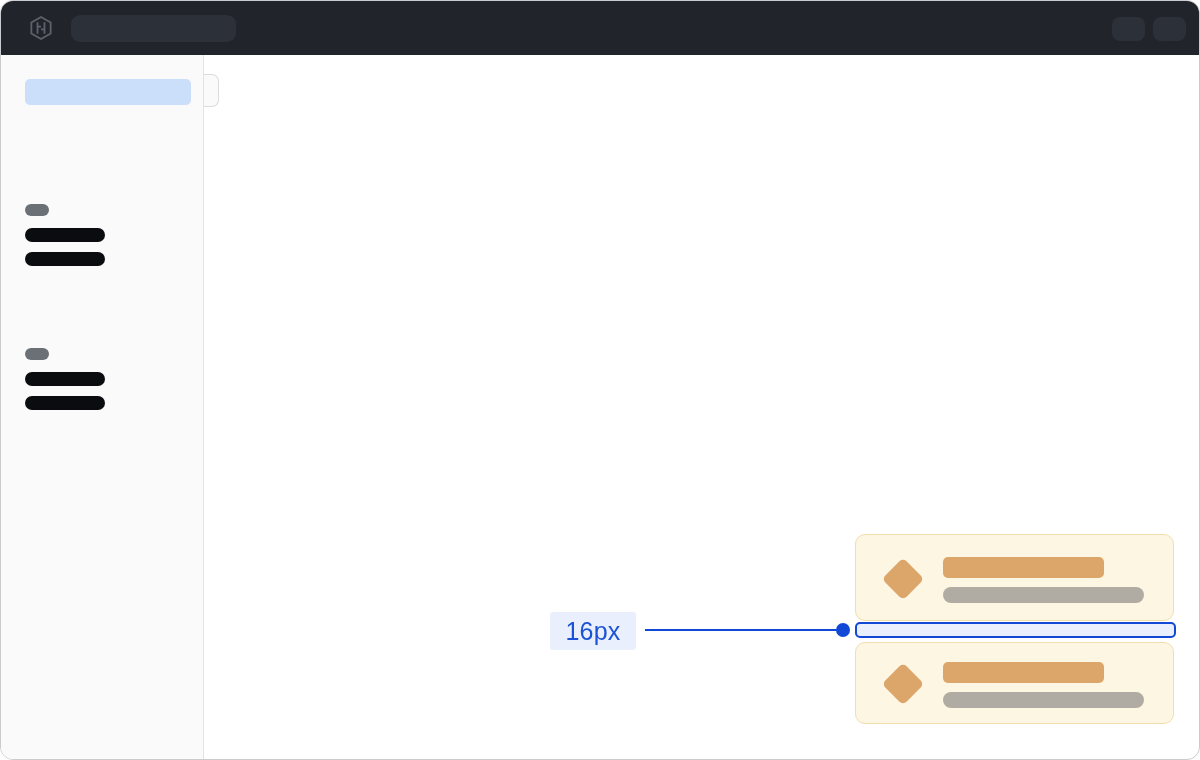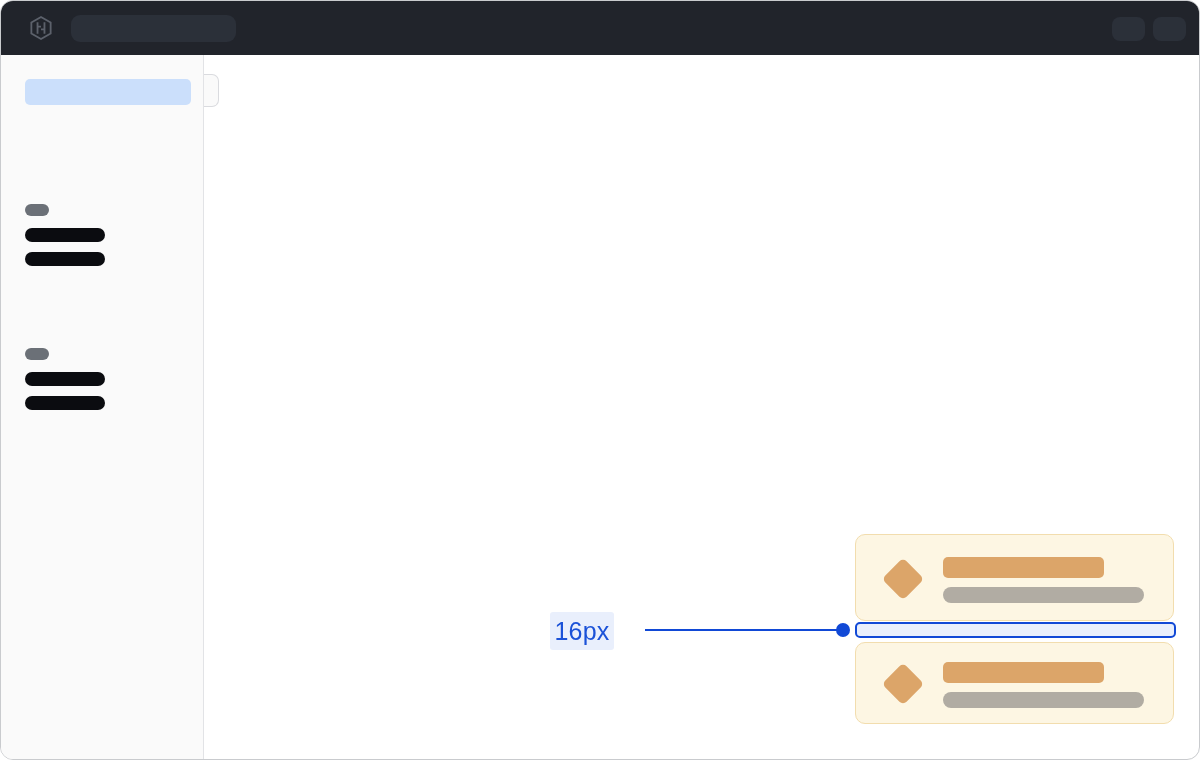--- a/index.html
+++ b/index.html
@@ -139,21 +139,21 @@
   .measure-dot {
     position: absolute;
     left: 835px; top: 622px;
     width: 14px; height: 14px;
     background: #1149d6;
     border-radius: 50%;
   }
   .measure-label {
     position: absolute;
     left: 549px; top: 611px;
-    width: 64px; height: 38px;
+    width: 86px; height: 38px;
     background: #e9effc;
     border-radius: 3px;
     display: flex;
     align-items: center;
     justify-content: center;
     color: #1b52d8;
     font-size: 25px;
     font-weight: 500;
     letter-spacing: 0.2px;
   }

